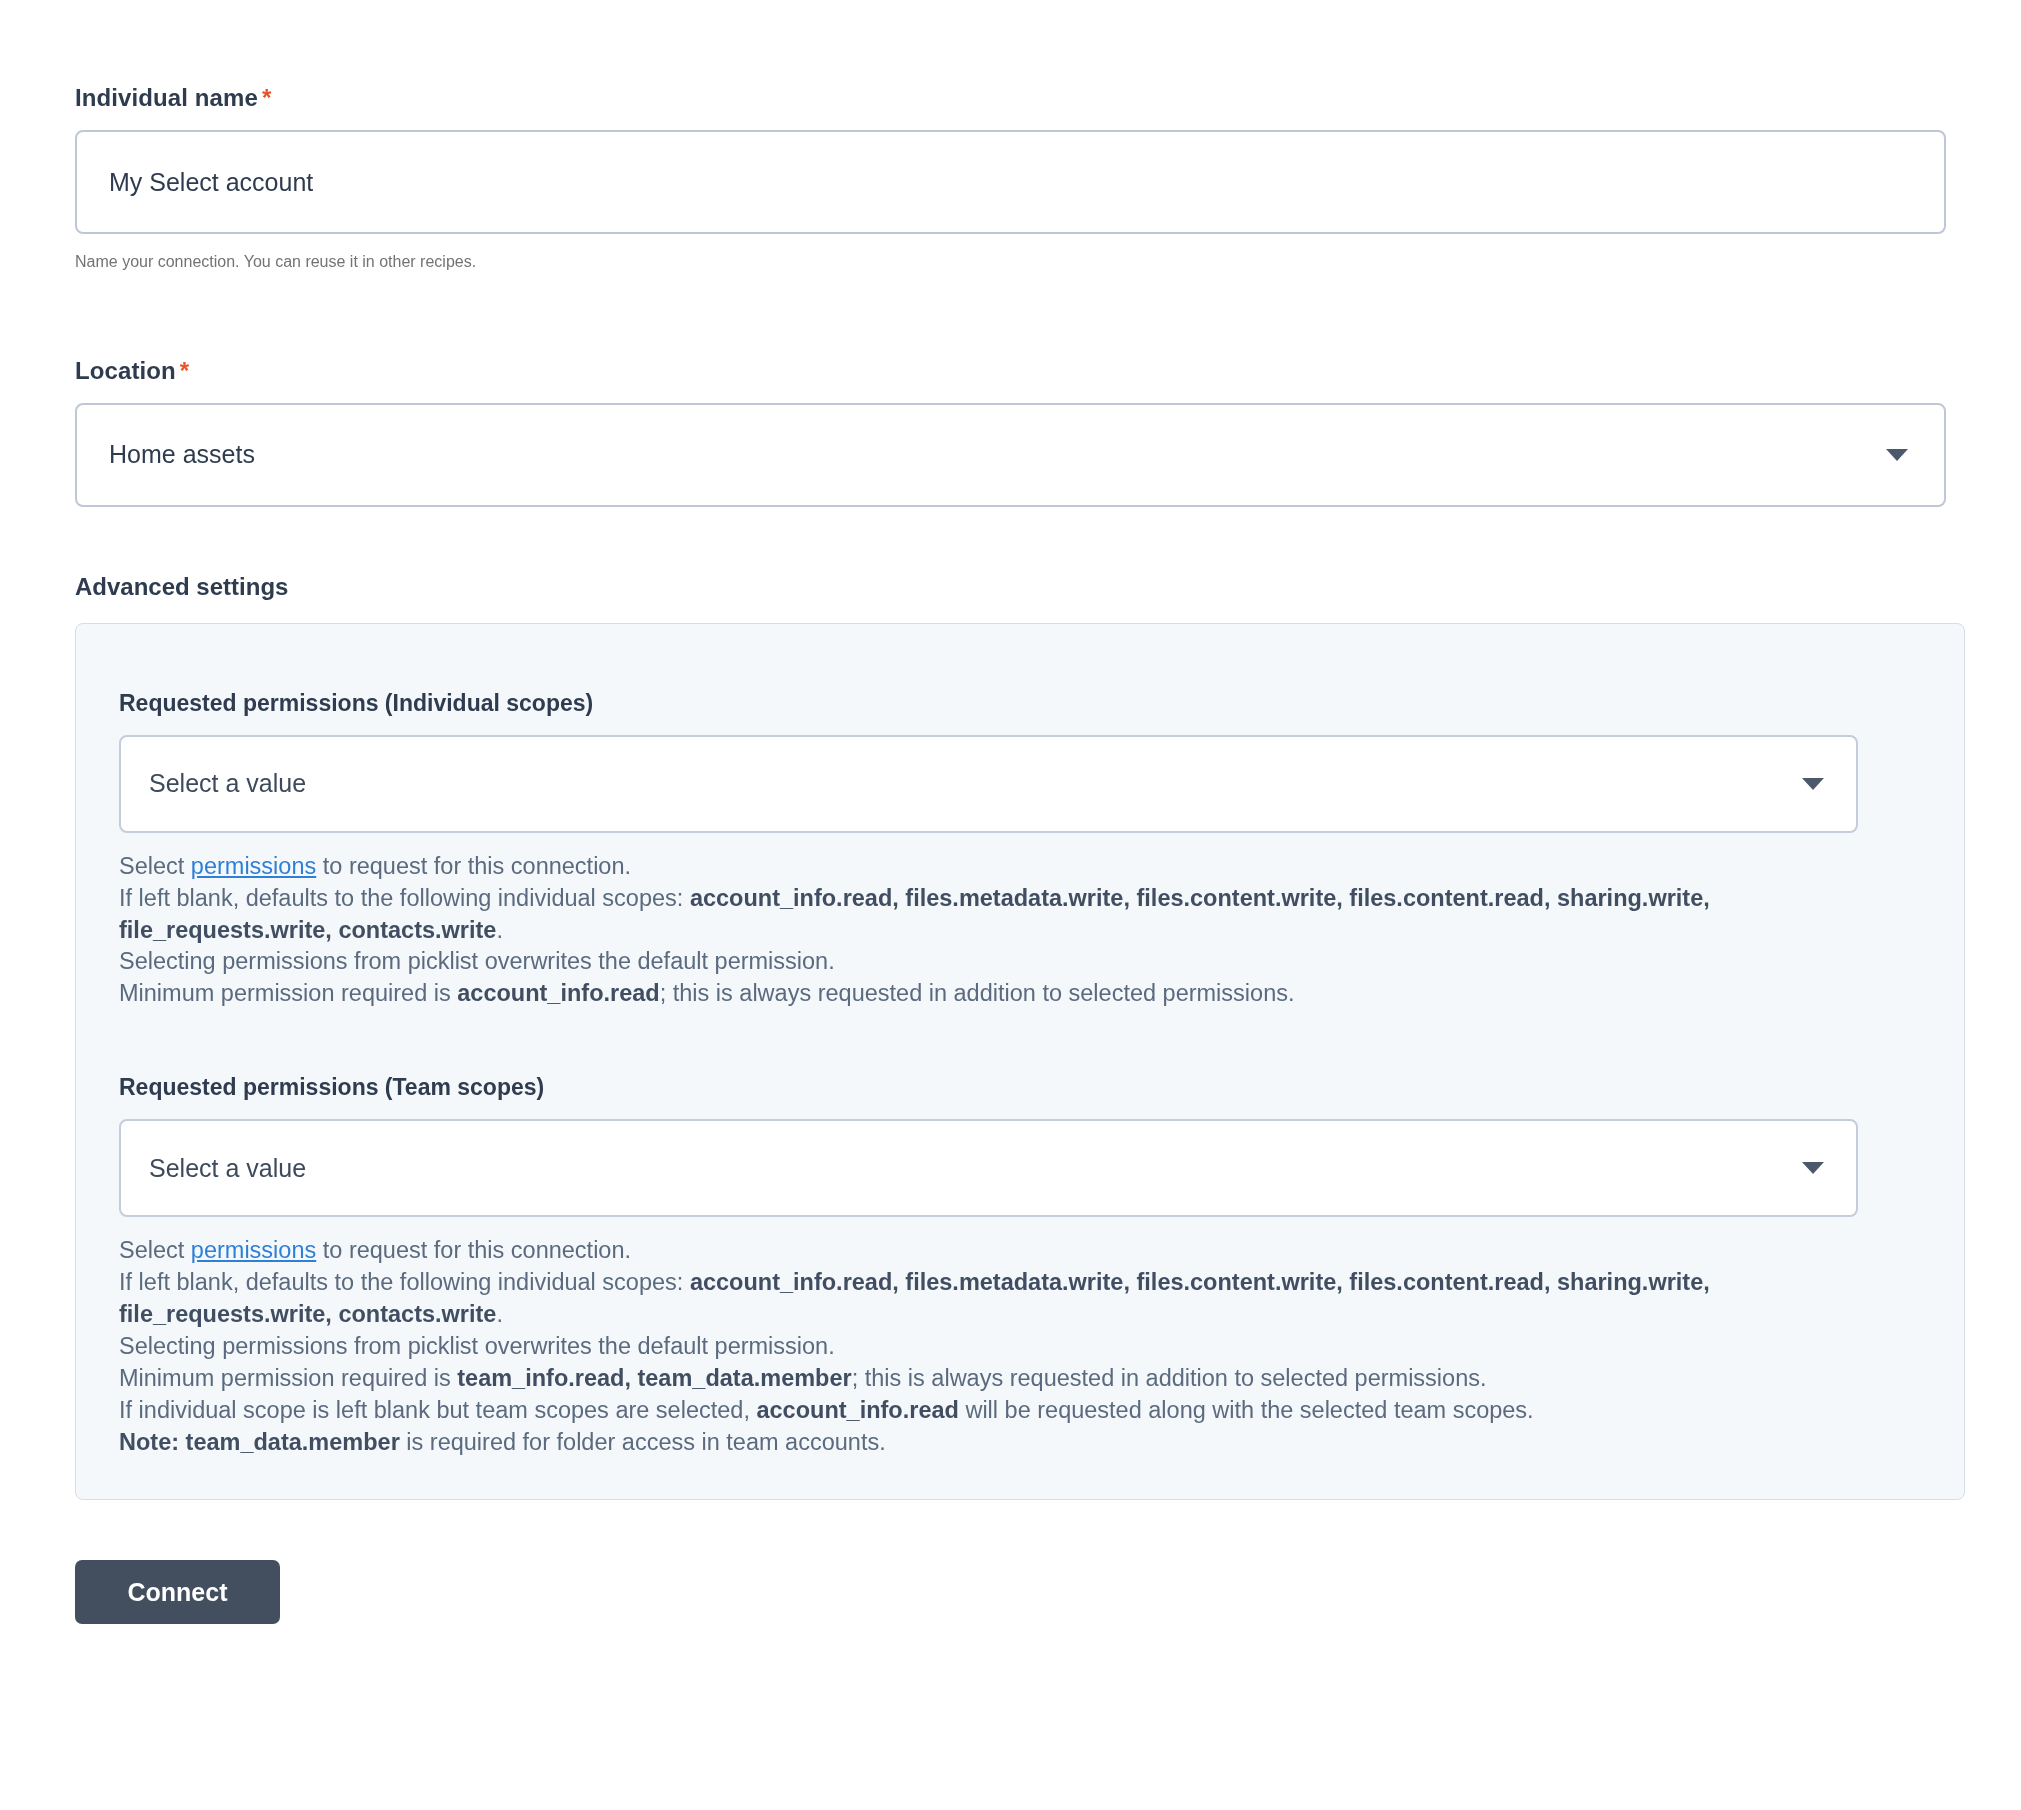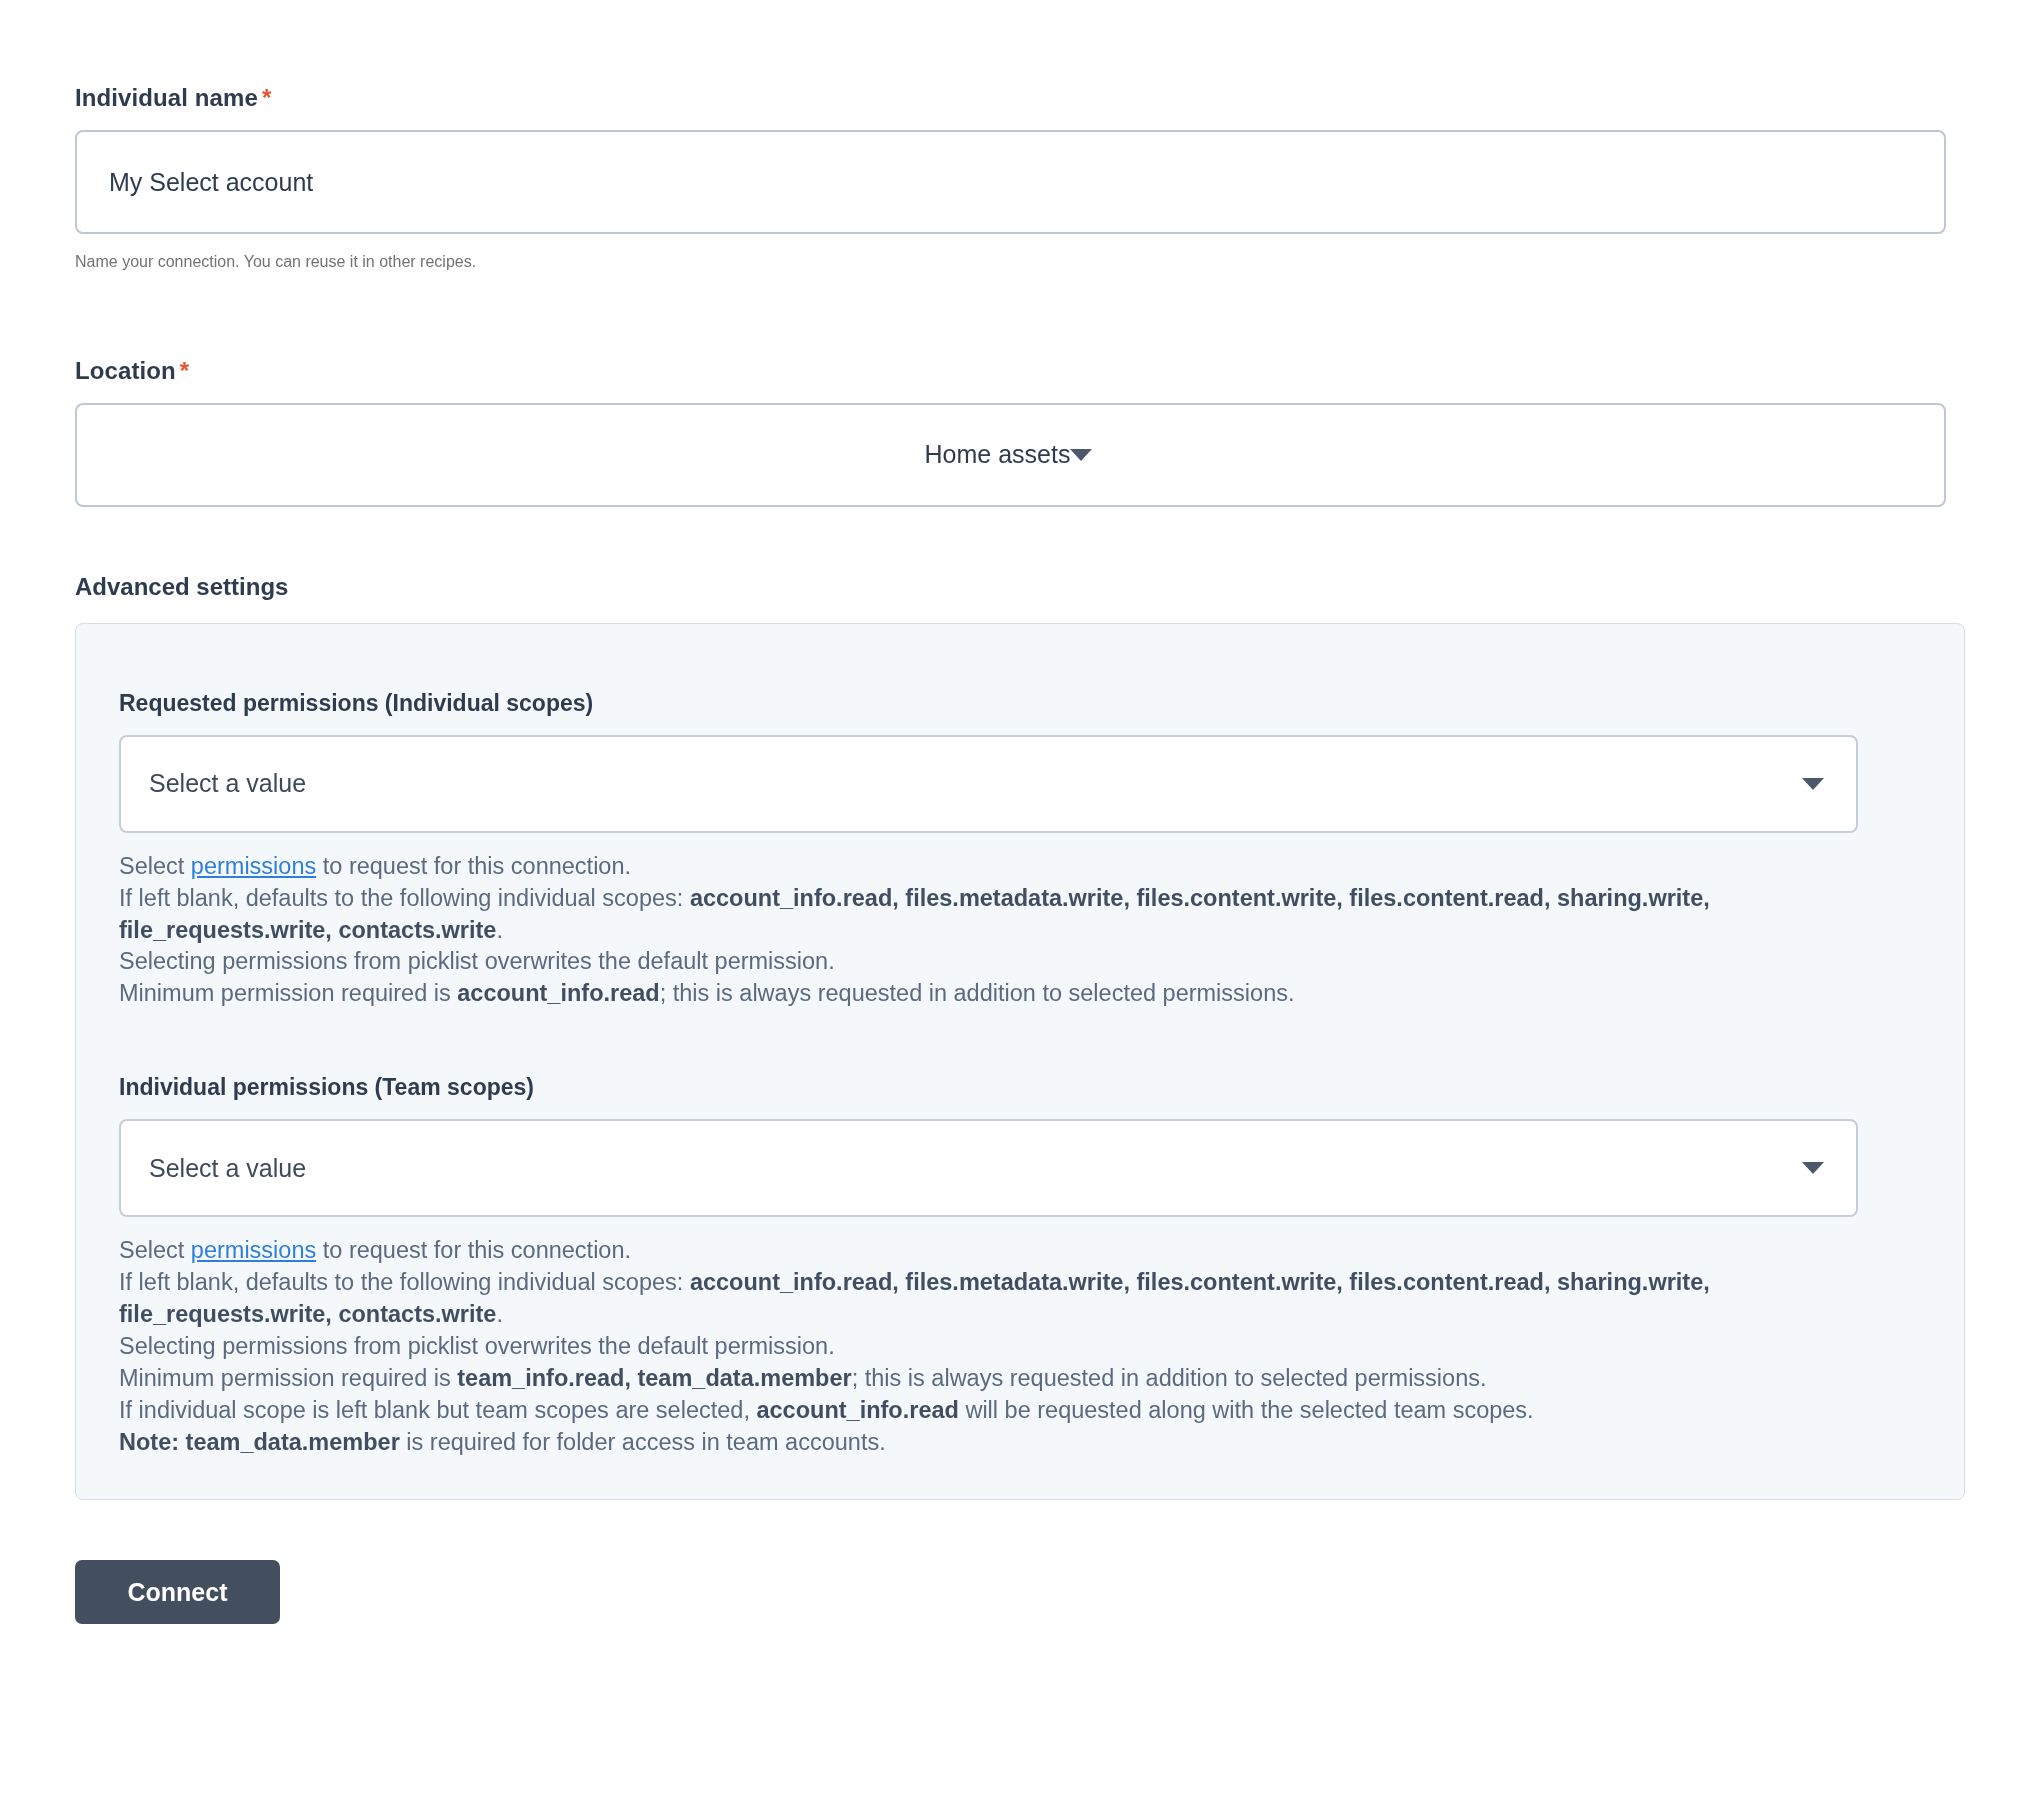--- a/index.html
+++ b/index.html
@@ -62,21 +62,21 @@
   .select-input {
     margin-top: 20px;
     box-sizing: border-box;
     width: 1871px;
     height: 104px;
     border: 2px solid #bfc7d6;
     border-radius: 8px;
     background: #ffffff;
     display: flex;
     align-items: center;
-    justify-content: center;
+    justify-content: space-between;
     padding: 0 32px;
     font-size: 25px;
     color: #2f3c4f;
   }
   .select-input .value { line-height: 1; }
 
   .caret {
     width: 0;
     height: 0;
     border-left: 11px solid transparent;
@@ -235,21 +235,21 @@
           <span class="line"><span>Select </span><a class="link" href="#">permissions</a><span> to request for this connection.</span></span>
           <span class="line"><span>If left blank, defaults to the following individual scopes: </span><b>account_info.read, files.metadata.write, files.content.write, files.content.read, sharing.write, file_requests.write, contacts.write</b><span>.</span></span>
           <span class="line">Selecting permissions from picklist overwrites the default permission.</span>
           <span class="line"><span>Minimum permission required is </span><b>account_info.read</b><span>; this is always requested in addition to selected permissions.</span></span>
         </div>
       </div>
 
       <div class="spacer-between"></div>
 
       <div>
-        <div class="sub-label">Individual permissions (Team scopes)</div>
+        <div class="sub-label">Requested permissions (Team scopes)</div>
         <div class="inner-select">
           <span class="placeholder">Select a value</span>
           <span class="caret"></span>
         </div>
         <div class="note-block">
           <span class="line"><span>Select </span><a class="link" href="#">permissions</a><span> to request for this connection.</span></span>
           <span class="line"><span>If left blank, defaults to the following individual scopes: </span><b>account_info.read, files.metadata.write, files.content.write, files.content.read, sharing.write, file_requests.write, contacts.write</b><span>.</span></span>
           <span class="line">Selecting permissions from picklist overwrites the default permission.</span>
           <span class="line"><span>Minimum permission required is </span><b>team_info.read, team_data.member</b><span>; this is always requested in addition to selected permissions.</span></span>
           <span class="line"><span>If individual scope is left blank but team scopes are selected, </span><b>account_info.read</b><span> will be requested along with the selected team scopes.</span></span>

